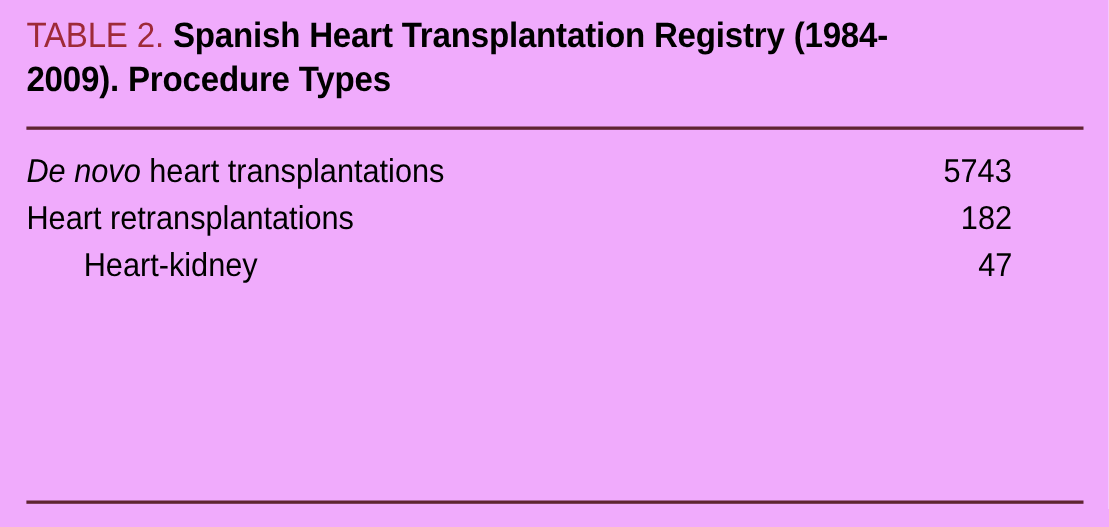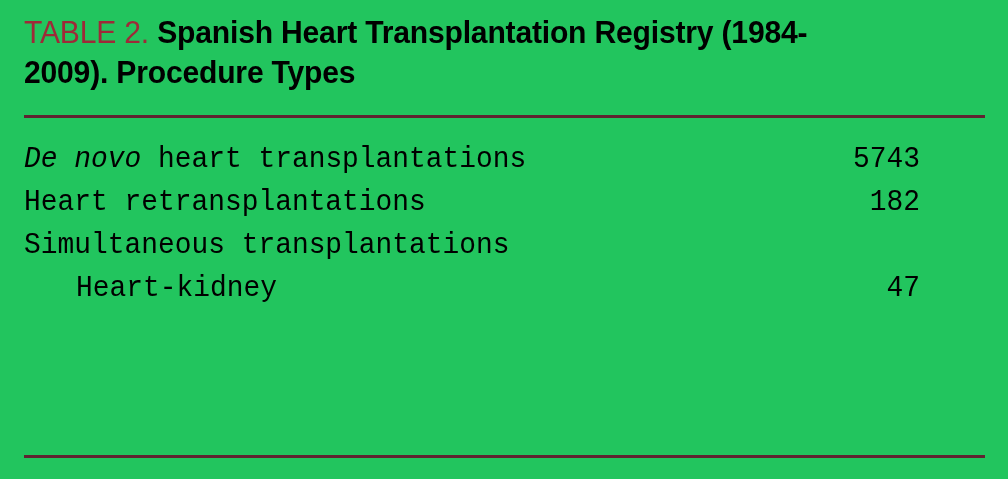--- a/index.html
+++ b/index.html
@@ -15,21 +15,21 @@
     color: #000000;
     -webkit-font-smoothing: antialiased;
   }
 
   .table-figure {
     position: relative;
     width: 1008px;
     height: 479px;
     box-sizing: border-box;
     padding: 0;
-    background: #22c55e;
+    background: #f0abfc;
   }
 
   
   .caption {
     position: absolute;
     left: 24px;
     top: 12px;
     width: 900px;
     font-size: 32px;
     line-height: 40px;
@@ -63,23 +63,22 @@
   .rows {
     position: absolute;
     left: 24px;
     top: 134px;
     width: 896px;
   }
   .row {
     position: relative;
     height: 43px;
     display: flex;
-    align-items: flex-end;
+    align-items: center;
     justify-content: space-between;
-    font-family: Liberation Mono, monospace;
   }
   .row-label {
     font-size: 30px;
     line-height: 36px;
     font-weight: normal;
     color: #000000;
     transform: scaleX(0.93);
     transform-origin: left top;
     white-space: nowrap;
   }
@@ -117,24 +116,20 @@
     <div class="row">
       <div class="row-label"><span class="ital">De novo</span><span> heart transplantations</span></div>
       <div class="row-value">5743</div>
     </div>
 
     <div class="row">
       <div class="row-label"><span class="ital"></span><span>Heart retransplantations</span></div>
       <div class="row-value">182</div>
     </div>
 
-    <div class="row">
-      <div class="row-label"><span class="ital"></span><span>Simultaneous transplantations</span></div>
-      <div class="row-value"></div>
-    </div>
 
 
     <div class="row">
       <div class="row-label indent"><span class="ital"></span><span>Heart-kidney</span></div>
       <div class="row-value">47</div>
     </div>
 
 
 
   </div>

